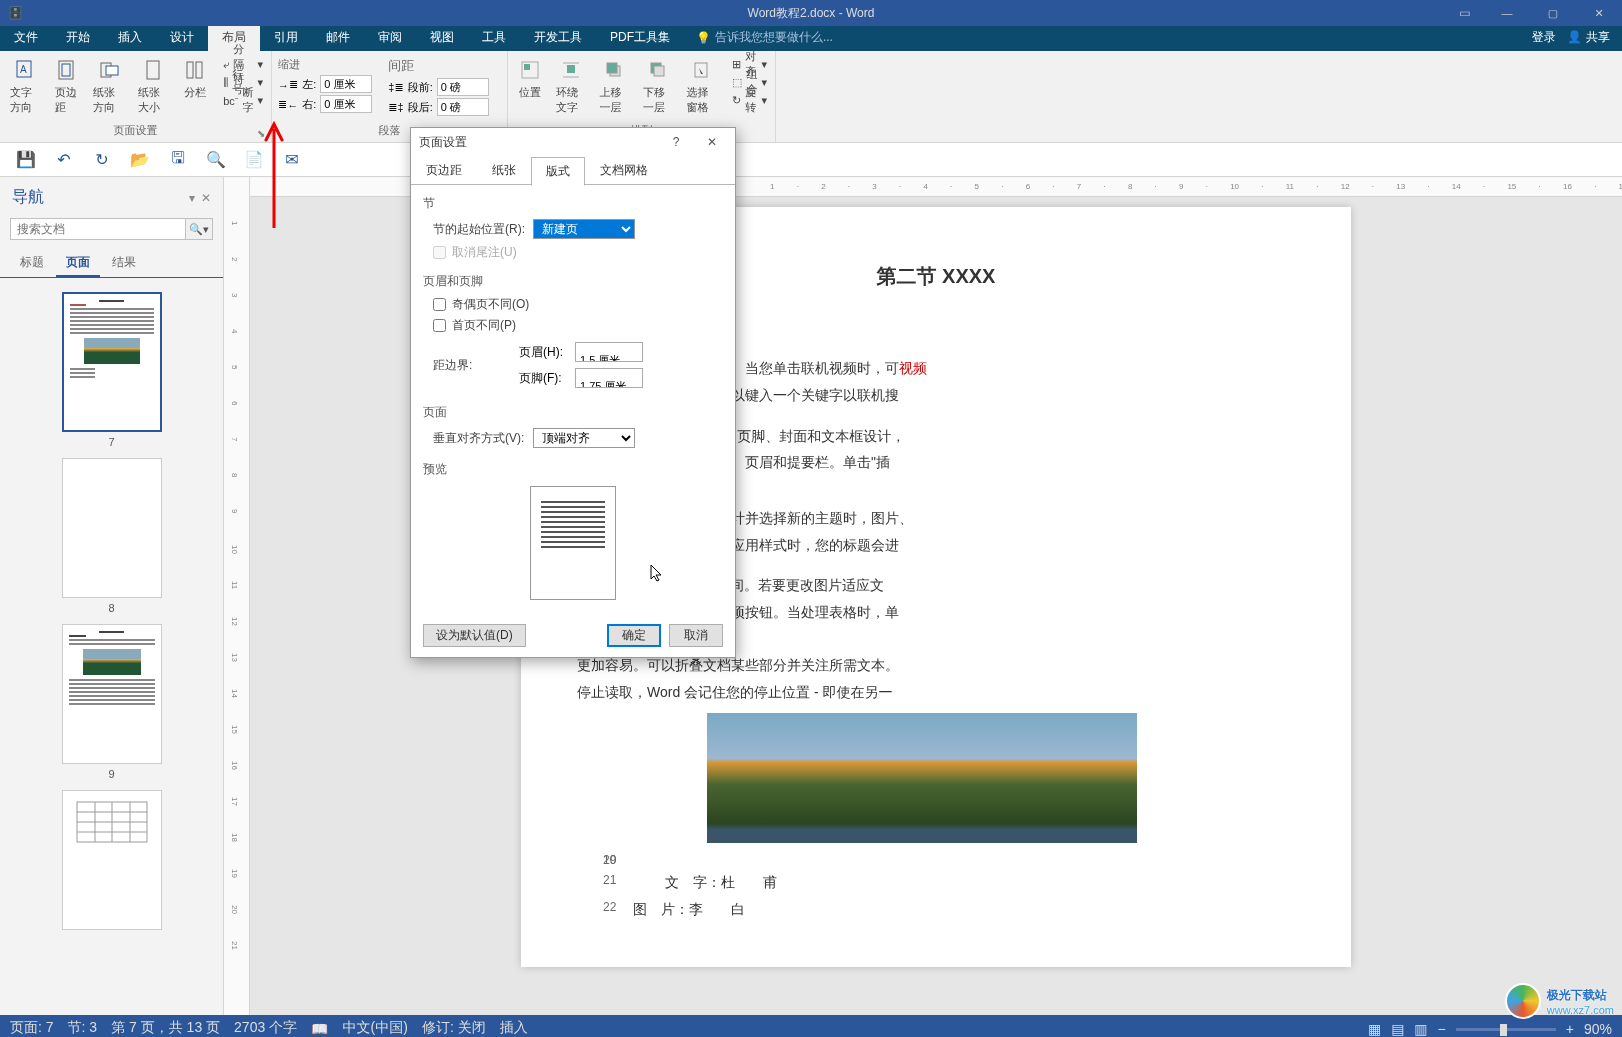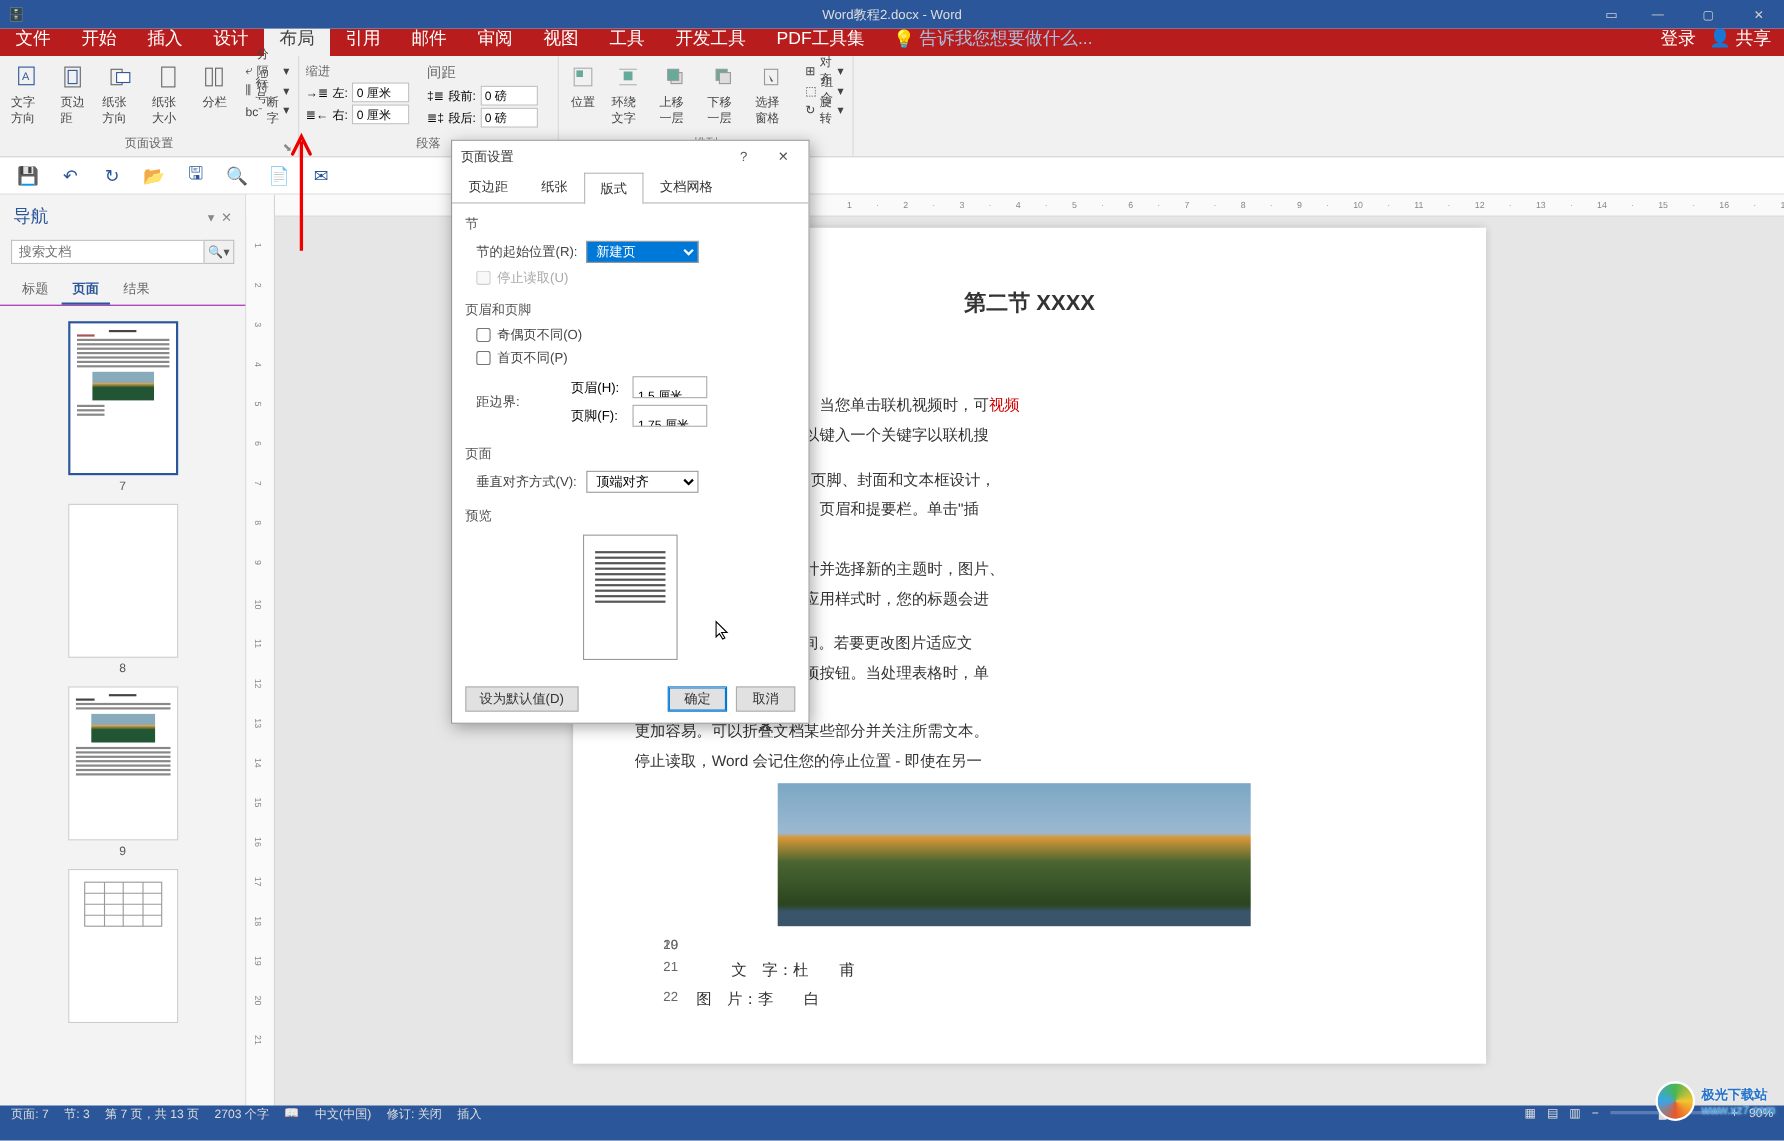--- a/index.html
+++ b/index.html
@@ -7,21 +7,21 @@
     
     
     .title-bar { height: 26px; background: #2b579a; color: #fff; display: flex; align-items: center; font-size: 12px; position: relative; }
     .title-center { position: absolute; left: 50%; transform: translateX(-50%); color: #ddd; }
     .title-right { position: absolute; right: 0; display: flex; height: 100%; }
     .win-btn { width: 46px; height: 100%; display: flex; align-items: center; justify-content: center; color: #ccc; cursor: pointer; font-size: 11px; }
     .title-icons { display: flex; gap: 8px; padding-left: 8px; color: #bbb; font-size: 12px; }
     .ribbon-opt { width: 38px; height: 100%; display: flex; align-items: center; justify-content: center; color: #ccc; font-size: 12px; cursor: pointer; }
     
     
-    .menu-tabs { height: 25px; background: #b91c1c; display: flex; align-items: flex-end; font-size: 16px; }
+    .menu-tabs { height: 25px; background: #0c4a6e; display: flex; align-items: flex-end; font-size: 12px; }
     .menu-tab { padding: 5px 14px; color: #fff; cursor: pointer; }
     .menu-tab.active { background: #f1f1f1; color: #444; }
     .tell-me { margin-left: 12px; color: #a8c0e0; display: flex; align-items: center; gap: 4px; padding-bottom: 5px; }
     .menu-right { margin-left: auto; display: flex; align-items: center; padding: 0 12px 5px; gap: 12px; color: #fff; }
     
     
     .ribbon { height: 92px; background: #f1f1f1; border-bottom: 1px solid #d4d4d4; display: flex; font-size: 11px; position: relative; }
     .ribbon-group { border-right: 1px solid #d9d9d9; padding: 4px 6px 2px; display: flex; flex-direction: column; position: relative; }
     .ribbon-group-label { text-align: center; color: #666; font-size: 11px; padding: 2px 0; margin-top: auto; }
     .ribbon-btns { display: flex; gap: 6px; flex: 1; }
@@ -97,21 +97,21 @@
     .dlg-preview-line { height: 2px; background: #555; }
     .dlg-footer { display: flex; align-items: center; padding: 8px 12px 10px; gap: 8px; }
     .dlg-btn { height: 23px; padding: 0 12px; border: 1px solid #adadad; background: #e1e1e1; cursor: pointer; font-size: 12px; color: #333; min-width: 54px; }
     .dlg-btn.primary { border: 1px solid #0078d7; box-shadow: inset 0 0 0 1px #0078d7; }
     
     
     .watermark { position: absolute; bottom: 18px; right: 8px; z-index: 200; display: flex; align-items: center; gap: 6px; font-size: 12px; color: #3ba5e8; text-shadow: 0 0 2px #fff; }
     .watermark-logo { width: 36px; height: 36px; border-radius: 50%; background: conic-gradient(#4ab551, #f3c62e, #e8572b, #3ba5e8, #4ab551); border: 2px solid #fff; }
     
     
-    .status-bar { position: absolute; bottom: 0; left: 0; right: 0; height: 32px; background: #2b579a; color: #ddd; font-size: 11px; display: flex; align-items: flex-start; padding: 0 10px; gap: 14px; z-index: 50; }
+    .status-bar { position: absolute; bottom: 0; left: 0; right: 0; height: 22px; background: #2b579a; color: #ddd; font-size: 14px; display: flex; align-items: flex-end; padding: 0 10px; gap: 14px; z-index: 50; }
     .status-right { margin-left: auto; display: flex; align-items: center; gap: 10px; }
     .zoom-slider { width: 100px; height: 3px; background: #5a7bb5; position: relative; }
     .zoom-handle { position: absolute; width: 7px; height: 12px; background: #ddd; top: -4px; left: 44px; }
     
     
     .rv-tick { position: absolute; left: 6px; writing-mode: vertical-rl; font-size: 8px; }
     .rh-strip { display: flex; align-items: center; height: 100%; padding-left: 520px; gap: 22px; color: #888; font-size: 8px; }
   </style>
 </head>
 <body>
@@ -525,21 +525,21 @@
     <div class="dlg-section">
       <div class="dlg-section-title">节</div>
       <div class="dlg-row" style="padding-left:10px">
         <span class="dlg-label">节的起始位置(R):</span>
         <select class="dlg-select highlighted" style="width:102px">
           <option>新建页</option>
         </select>
       </div>
       <label class="dlg-check" style="padding-left:10px;color:#aaa">
         <input type="checkbox" disabled="" style="">
-        <span>停止读取(U)</span>
+        <span>取消尾注(U)</span>
       </label>
     </div>
     <div class="dlg-section">
       <div class="dlg-section-title">页眉和页脚</div>
       <label class="dlg-check" style="padding-left:10px">
         <input type="checkbox" style="">
         <span>奇偶页不同(O)</span>
       </label>
       <label class="dlg-check" style="padding-left:10px">
         <input type="checkbox" style="">

